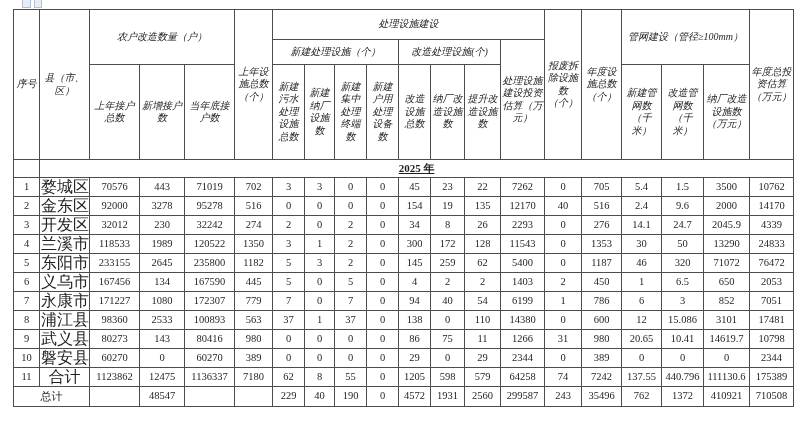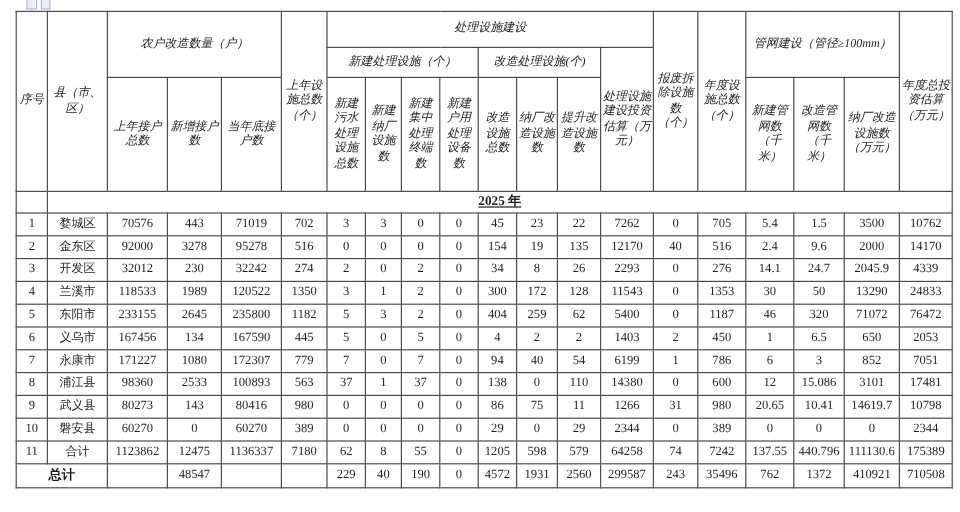--- a/index.html
+++ b/index.html
@@ -33,23 +33,23 @@
     font-weight:normal;font-size:10px;line-height:1.25;
     word-break:break-all;
     font-style:italic;
   }
   th.banner{font-size:10.5px;}
   tr.h1{height:30px;}
   tr.h2{height:25px;}
   tr.h3{height:95px;}
   tbody td{font-size:10.5px;height:18px;line-height:1;white-space:nowrap;}
   tr.year-row td{font-weight:bold;font-size:11px;height:17px;text-decoration:underline;}
-  td.county{font-size:10px;}
+  td.county{font-size:16px;}
   tr.total-row td{height:19px;}
-  tr.total-row td.label{font-weight:bold;font-size:11px;}
+  tr.total-row td.label{font-weight:normal;font-size:11px;}
 </style>
 </head>
 <body>
 
 <div class="corner-fragment">
     <span></span>
     <span></span>
   </div>
 
 <table class="plan">
@@ -205,21 +205,21 @@
         <td>5</td>
         <td class="county">东阳市</td>
         <td>233155</td>
         <td>2645</td>
         <td>235800</td>
         <td>1182</td>
         <td>5</td>
         <td>3</td>
         <td>2</td>
         <td>0</td>
-        <td>404</td>
+        <td>145</td>
         <td>259</td>
         <td>62</td>
         <td>5400</td>
         <td>0</td>
         <td>1187</td>
         <td>46</td>
         <td>320</td>
         <td>71072</td>
         <td>76472</td>
       </tr>

